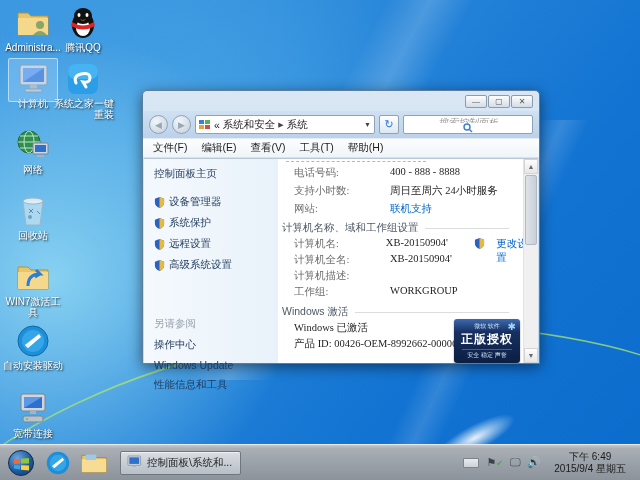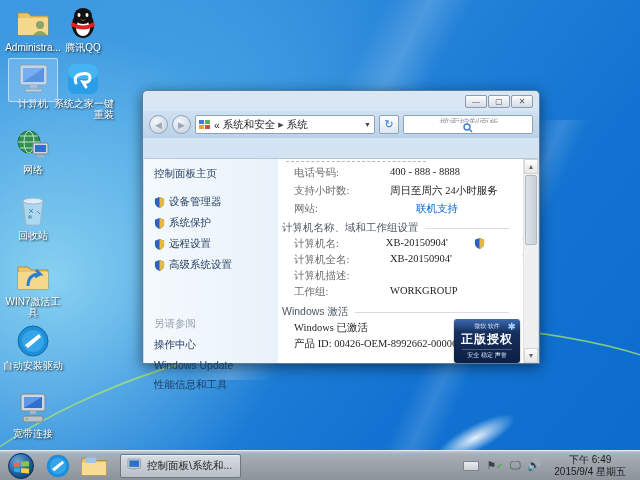--- a/index.html
+++ b/index.html
@@ -67,21 +67,21 @@
   .side-item { margin-bottom:7px; display:flex; align-items:center; gap:4px; cursor:pointer; }
   .side-home { margin-bottom:14px; }
   .side-gap { height:38px; }
   .side-hdr { color:#9aa3ab; margin-bottom:7px; }
   #main { flex:1; position:relative; font-size:10.5px; color:#000; overflow:hidden; }
   #scrollrem { position:absolute; left:8px; top:2px; width:140px;
     border-top:1px dashed #b8b8b8; }
   .row { position:absolute; left:16px; display:flex;font-family:Liberation Serif, serif; }
   .row .lab { width:96px; color:#6d6d6d; }
   .row .val { color:#1e1e1e; }
-  a.lnk { color:#0066cc; text-decoration:none; cursor:pointer;margin-left:26px; }
+  a.lnk { color:#0066cc; text-decoration:none; cursor:pointer; }
   .sect { position:absolute; left:4px; right:14px; display:flex; align-items:center;
     color:#4e5a66; }
   .sect .ln { flex:1; height:1px; background:#dcdcdc; margin-left:6px; }
   .shield { width:11px; height:11px; flex:0 0 auto; }
   
   #badge { position:absolute; left:176px; top:14px; width:66px; height:44px;
     border-radius:3px; background:linear-gradient(#3d69b0 0%, #16305f 30%, #0c1e42 100%);
     color:#fff; text-align:center; padding-top:3px;
     box-shadow:0 1px 2px rgba(0,0,0,.4); }
   #badge .b1 { font-size:6px; color:#cfe0f5; }
@@ -92,21 +92,21 @@
   
   #vscroll { width:15px; background:#f0f0f0; border-left:1px solid #e3e3e3;
     display:flex; flex-direction:column; }
   .sbtn { height:15px; background:linear-gradient(#fdfdfd,#e6e6e6); border:1px solid #d5d5d5;
     font-size:7px; color:#6a6a6a; text-align:center; line-height:14px; }
   #sthumb { height:70px; margin:1px; background:linear-gradient(90deg,#dfe3e8,#c8cfd8);
     border:1px solid #b0b8c2; border-radius:2px; }
   #strack { flex:1; }
 
   
-  #taskbar { position:absolute; left:0; bottom:0; width:640px; height:30px;
+  #taskbar { position:absolute; left:0; bottom:0; width:640px; height:36px;
     background:linear-gradient(#c3c8cd 0%, #a9afb5 10%, #9aa0a7 55%, #8d939a 100%);
     border-top:1px solid #e8ebee; display:flex; align-items:center; }
   #orb { width:26px; height:26px; border-radius:50%; margin:0 10px 0 8px;
     background:radial-gradient(circle at 35% 30%, #6ea6d8 0%, #1f5b9e 55%, #0d3767 100%);
     border:1px solid #0c2c50; position:relative; }
   #orb svg { position:absolute; left:5px; top:6px; }
   .tb-icon { width:28px; height:26px; margin-right:8px; display:flex;
     align-items:center; justify-content:center; }
   #taskbtn { height:24px; margin-left:4px; padding:0 8px 0 5px;
     background:linear-gradient(#d8dde2,#b8bfc7); border:1px solid #6f767e;
@@ -273,20 +273,27 @@
       <div id="refresh-btn">↻</div>
       <div id="searchbox">
         <span class="ph">搜索控制面板</span>
         <svg width="10" height="10" viewBox="0 0 10 10">
           <circle cx="4" cy="4" r="3" fill="none" stroke="#3a7edb" stroke-width="1.4"></circle>
           <line x1="6.5" y1="6.5" x2="9" y2="9" stroke="#3a7edb" stroke-width="1.4"></line>
         </svg>
       </div>
     </div>
 
+    <div id="menubar">
+      <span>文件(F)</span>
+      <span>编辑(E)</span>
+      <span>查看(V)</span>
+      <span>工具(T)</span>
+      <span>帮助(H)</span>
+    </div>
 
     <div id="winbody">
       <div id="sidebar">
         <div class="side-item side-home">
           <span>控制面板主页</span>
         </div>
         <div class="side-item">
           <svg class="shield" viewBox="0 0 12 12">
             <path d="M6 0 L11 2 V6 Q11 10 6 12 Q1 10 1 6 V2 z" fill="#2a62c0"></path>
             <path d="M6 0 L11 2 V6 Q11 10 6 12 z" fill="#e8b93c"></path>

